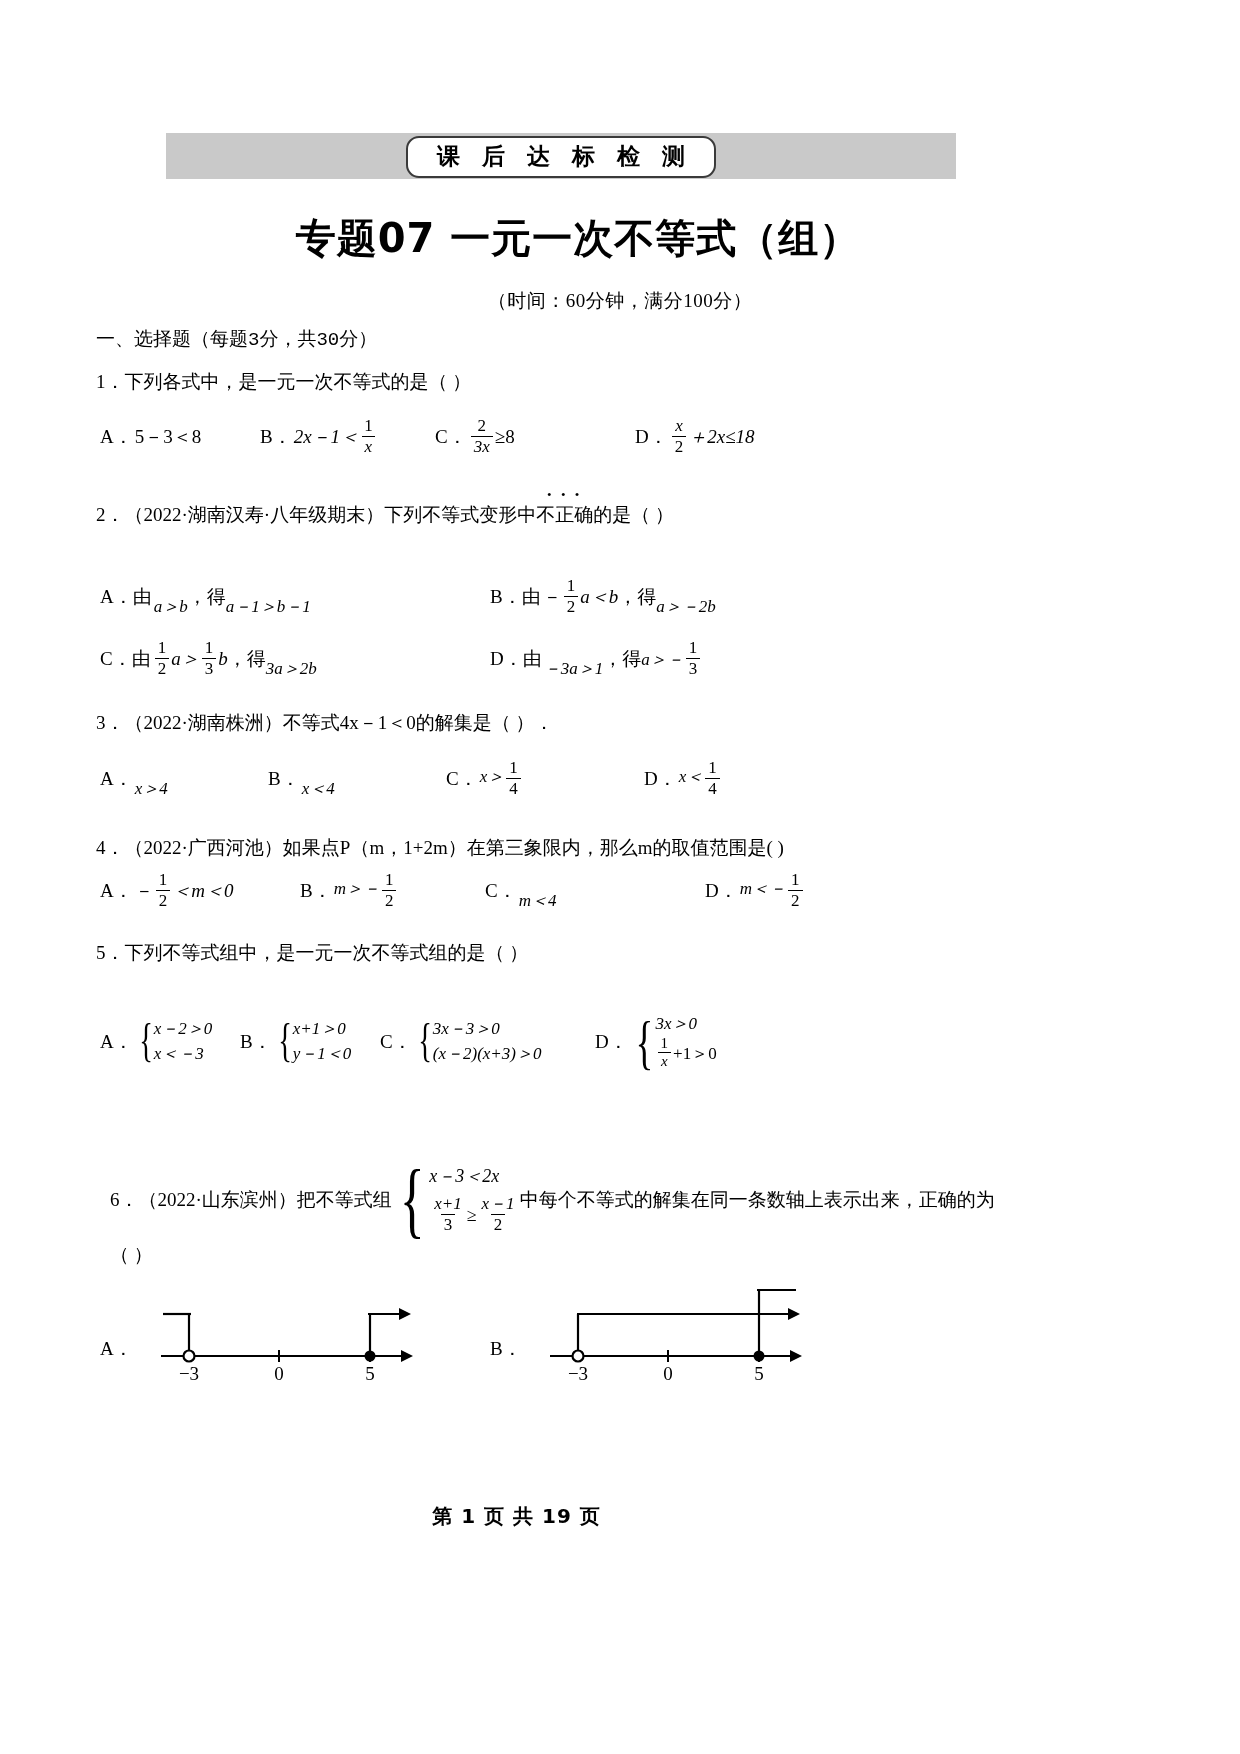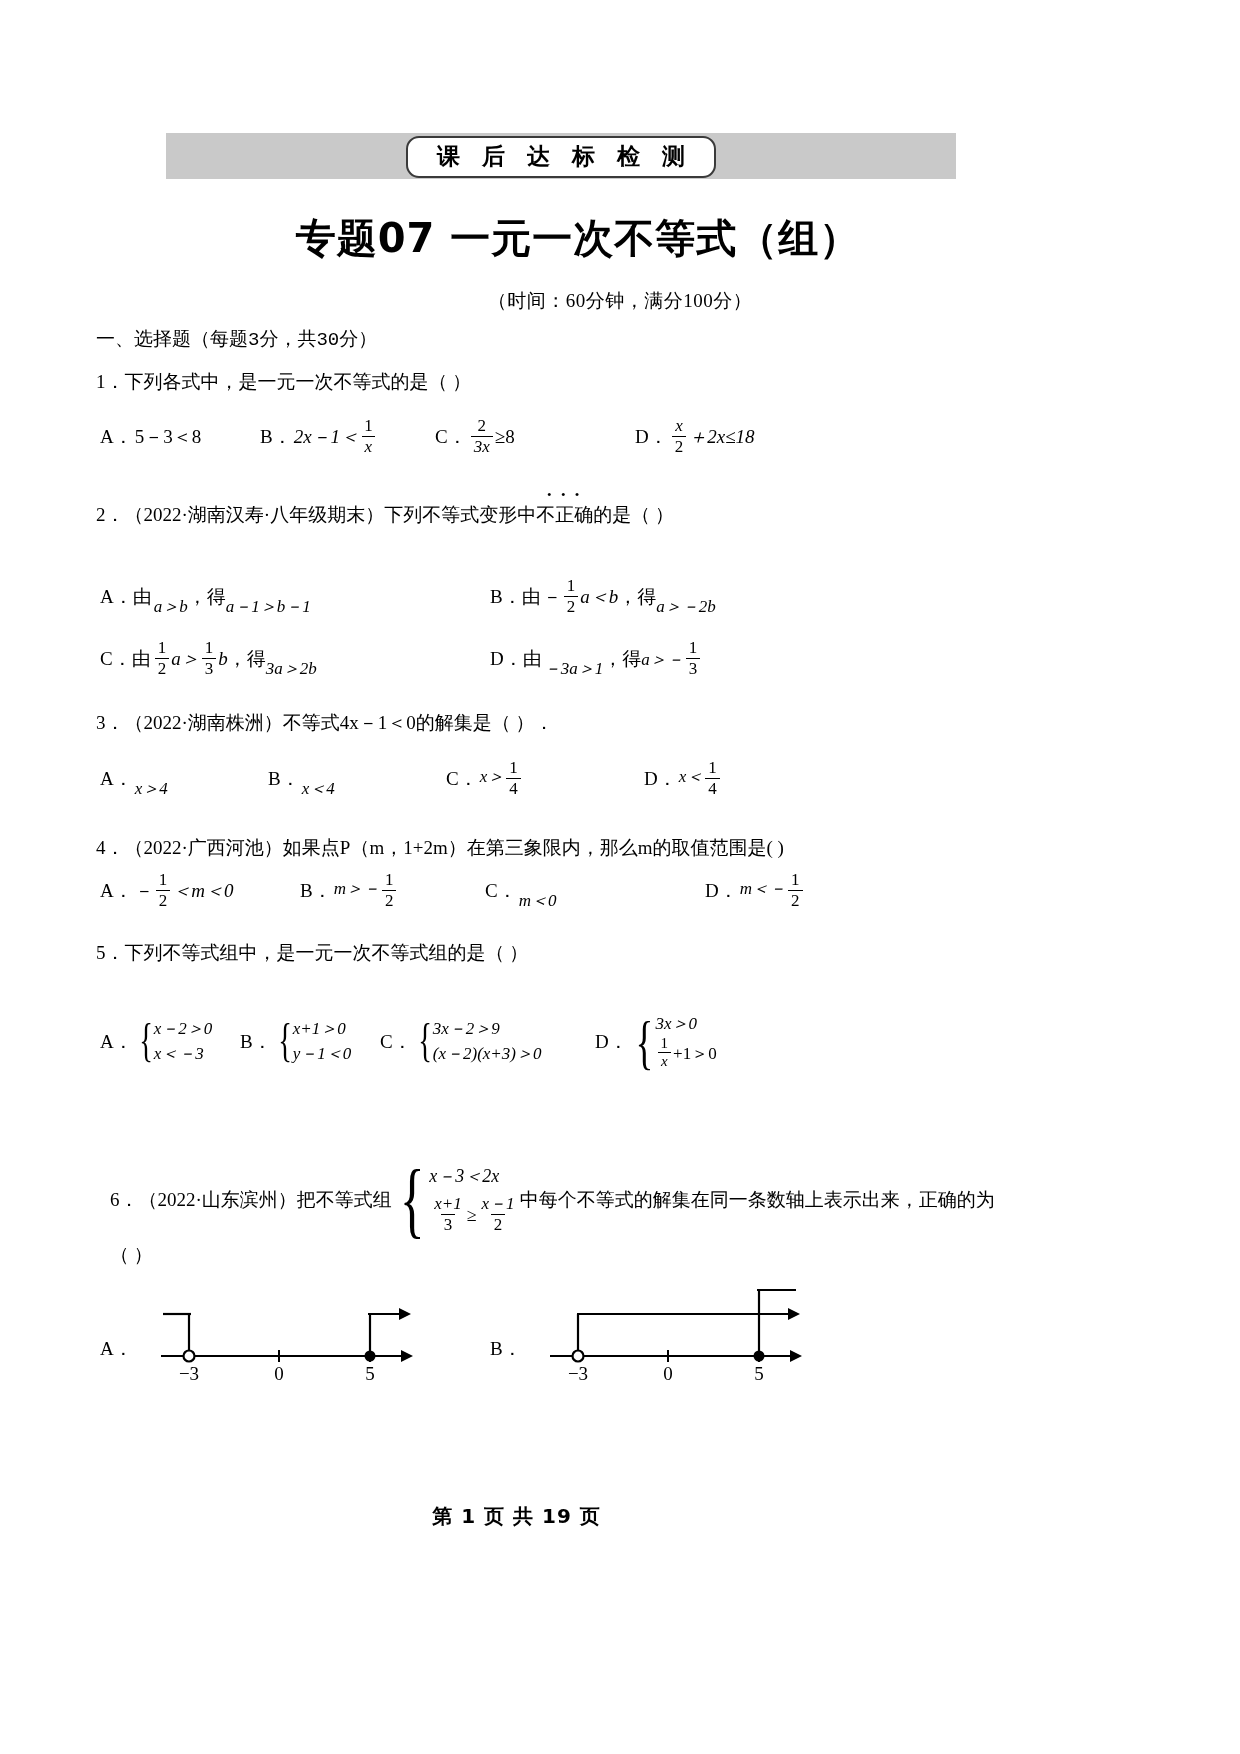--- a/index.html
+++ b/index.html
@@ -367,21 +367,21 @@
     <span class="opt" style="width:185px;">
       <span class="opt-lab">B．</span>
       <span class="mi raise">m＞－</span>
       <span class="frac">
         <span class="num">1</span>
         <span class="den">2</span>
       </span>
     </span>
     <span class="opt" style="width:220px;">
       <span class="opt-lab">C．</span>
-      <span class="low">m＜0</span>
+      <span class="low">m＜4</span>
     </span>
     <span class="opt">
       <span class="opt-lab">D．</span>
       <span class="mi raise">m＜－</span>
       <span class="frac">
         <span class="num">1</span>
         <span class="den">2</span>
       </span>
     </span>
   </div>
@@ -409,21 +409,21 @@
           <span class="r mi">x+1＞0</span>
           <span class="r mi">y－1＜0</span>
         </span>
       </span>
     </span>
     <span class="opt" style="width:215px;">
       <span class="opt-lab">C．</span>
       <span class="sys">
         <span class="brace">{</span>
         <span class="sys-rows">
-          <span class="r mi">3x－2＞9</span>
+          <span class="r mi">3x－3＞0</span>
           <span class="r mi">(x－2)(x+3)＞0</span>
         </span>
       </span>
     </span>
     <span class="opt">
       <span class="opt-lab">D．</span>
       <span class="sys">
         <span class="brace" style="font-size:60px;">{</span>
         <span class="sys-rows">
           <span class="r mi">3x＞0</span>

